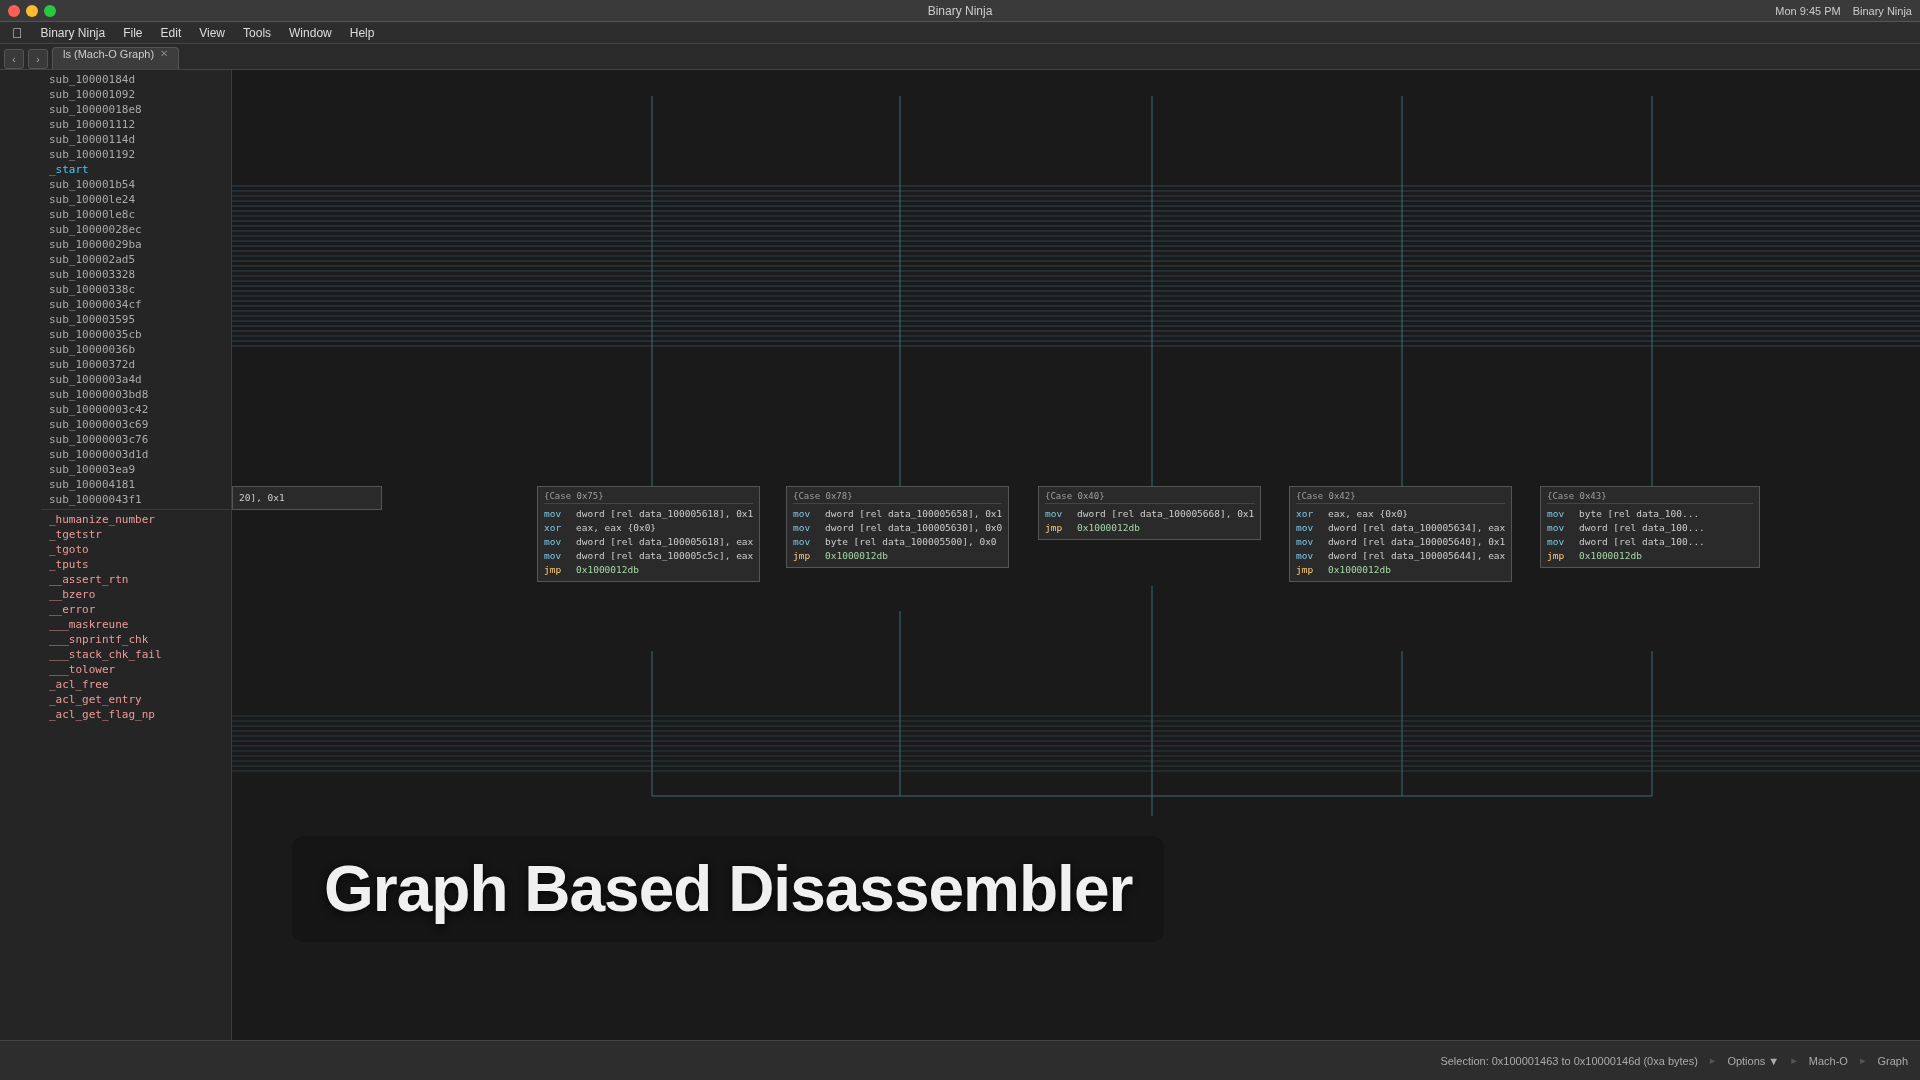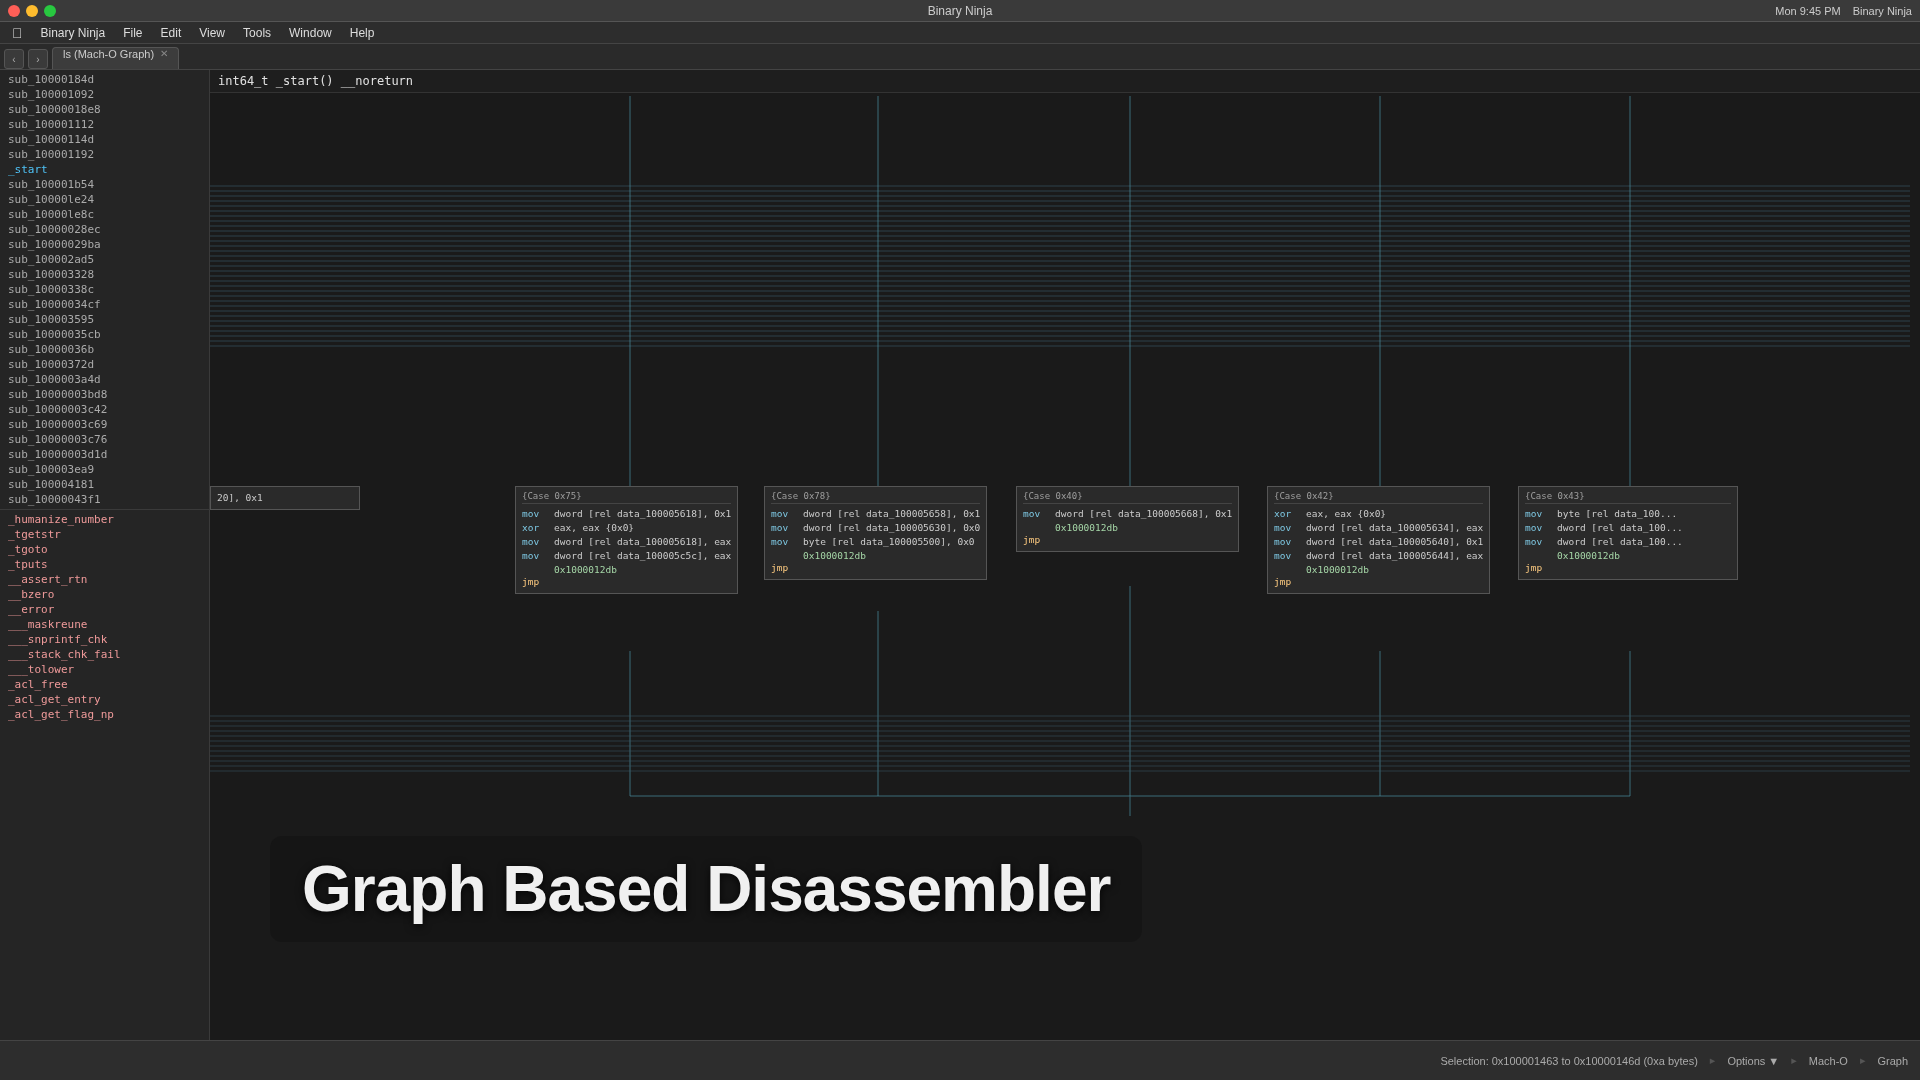--- a/index.html
+++ b/index.html
@@ -110,26 +110,27 @@
     }
 
     
     #main {
       display: flex;
       height: calc(1080px - 22px - 22px - 26px - 28px);
     }
 
     
     #sidebar {
-      width: 210px;
+      width: 232px;
       background: #252525;
       border-right: 1px solid #3a3a3a;
       display: flex;
       flex-direction: column;
       overflow: hidden;
+      padding-left: 41px;
     }
     #sidebar-list {
       flex: 1;
       overflow-y: auto;
       padding: 2px 0;
     }
     #sidebar-list::-webkit-scrollbar { width: 6px; }
     #sidebar-list::-webkit-scrollbar-track { background: #1e1e1e; }
     #sidebar-list::-webkit-scrollbar-thumb { background: #555; }
     .sidebar-item {
@@ -211,21 +212,21 @@
       border-bottom: 1px solid #444;
       padding-bottom: 2px;
     }
     .graph-node .node-line {
       display: flex;
       gap: 4px;
       line-height: 14px;
     }
     .node-mnemonic { color: #7ec8e3; min-width: 28px; }
     .node-operand { color: #ccc; }
-    .node-jmp { color: #ffcc80; margin-top: 12px; }
+    .node-jmp { color: #ffcc80; }
     .node-addr { color: #a5d6a7; }
 
     
     #overlay-text {
       position: absolute;
       bottom: 80px;
       left: 20px;
       right: 0;
       padding: 30px 40px;
       pointer-events: none;
@@ -367,23 +368,20 @@
       <div class="sidebar-item special">___snprintf_chk</div>
       <div class="sidebar-item special">___stack_chk_fail</div>
       <div class="sidebar-item special">___tolower</div>
       <div class="sidebar-item special">_acl_free</div>
       <div class="sidebar-item special">_acl_get_entry</div>
       <div class="sidebar-item special">_acl_get_flag_np</div>
     </div>
   </div>
 
   <div id="graph-area">
-    <div id="func-header">
-      <span>int64_t _start() __noreturn</span>
-    </div>
 
     <div id="graph-canvas">
 
       <svg style="position:absolute;top:0;left:0;width:100%;height:100%;pointer-events:none;">
 
         <g stroke="#3a5a6a" stroke-width="1" opacity="0.6">
 
           <line x1="0" y1="90" x2="1700" y2="90"></line>
           <line x1="0" y1="95" x2="1700" y2="95"></line>
           <line x1="0" y1="100" x2="1700" y2="100"></line>

